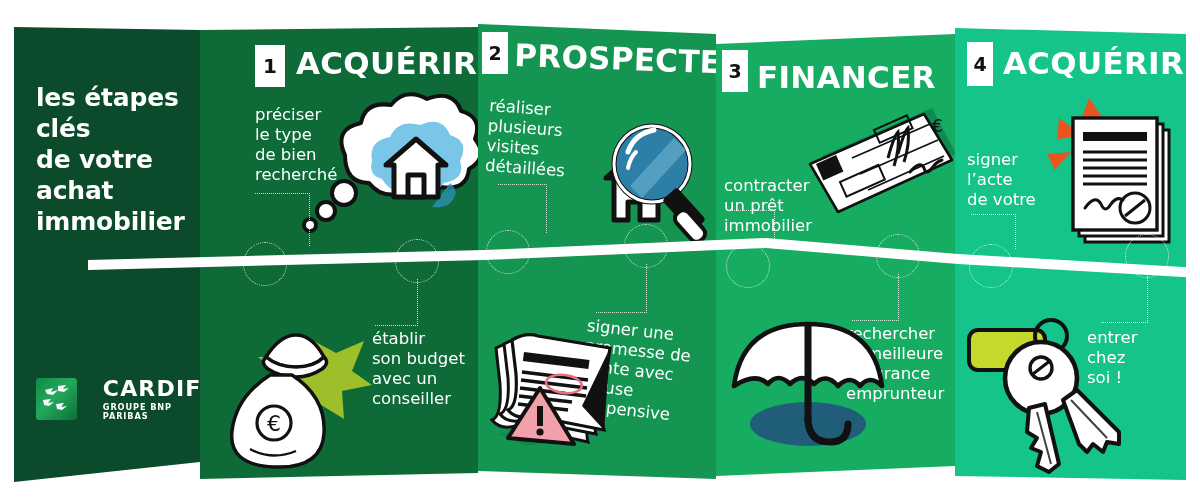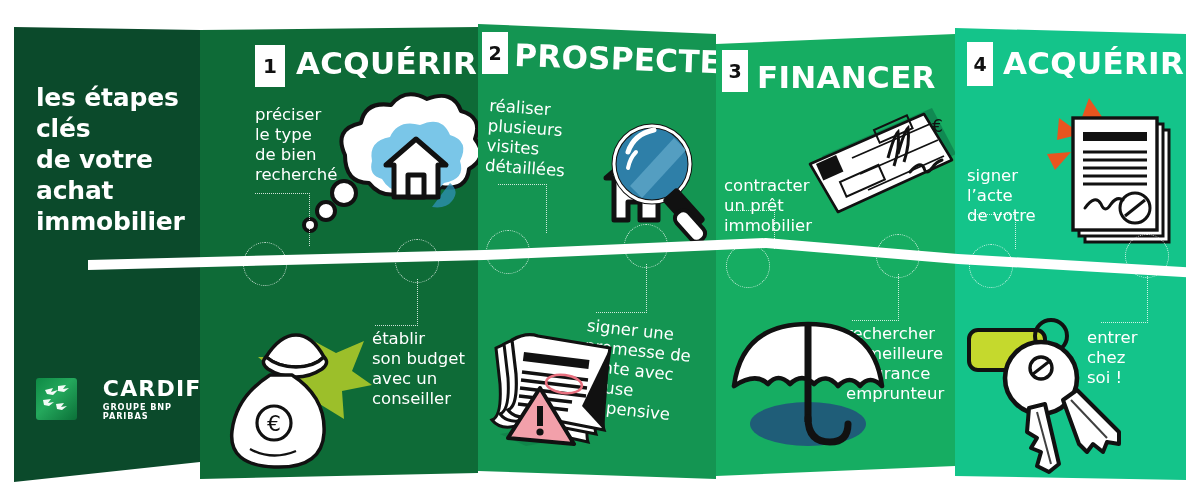--- a/index.html
+++ b/index.html
@@ -238,21 +238,21 @@
         <path d="M82 10 L82 108" fill="none" stroke="#111" stroke-width="7"></path>
         <path d="M82 104 q0 24 22 24 q18 0 18 -18" fill="none" stroke="#111" stroke-width="7" stroke-linecap="round"></path>
       </svg>
     </div>
   </div>
 
   <div class="panel" id="p4">
     <div class="num" style="left:12px;top:14px;width:26px;height:44px;font-size:19px;">4</div>
     <div class="head" style="left:48px;top:17px;font-size:31px;">ACQUÉRIR</div>
 
-    <div class="cap" style="left:12px;top:138px;">
+    <div class="cap" style="left:12px;top:122px;">
       <div>signer</div>
       <div>l’acte</div>
       <div>de votre</div>
     </div>
 
     <div style="position:absolute;left:86px;top:62px;">
       <svg width="150" height="170" viewBox="0 0 150 170">
         <g fill="#e8551f">
           <path d="M48 8 L66 34 L40 30 Z"></path>
           <path d="M18 28 L40 44 L16 50 Z"></path>

